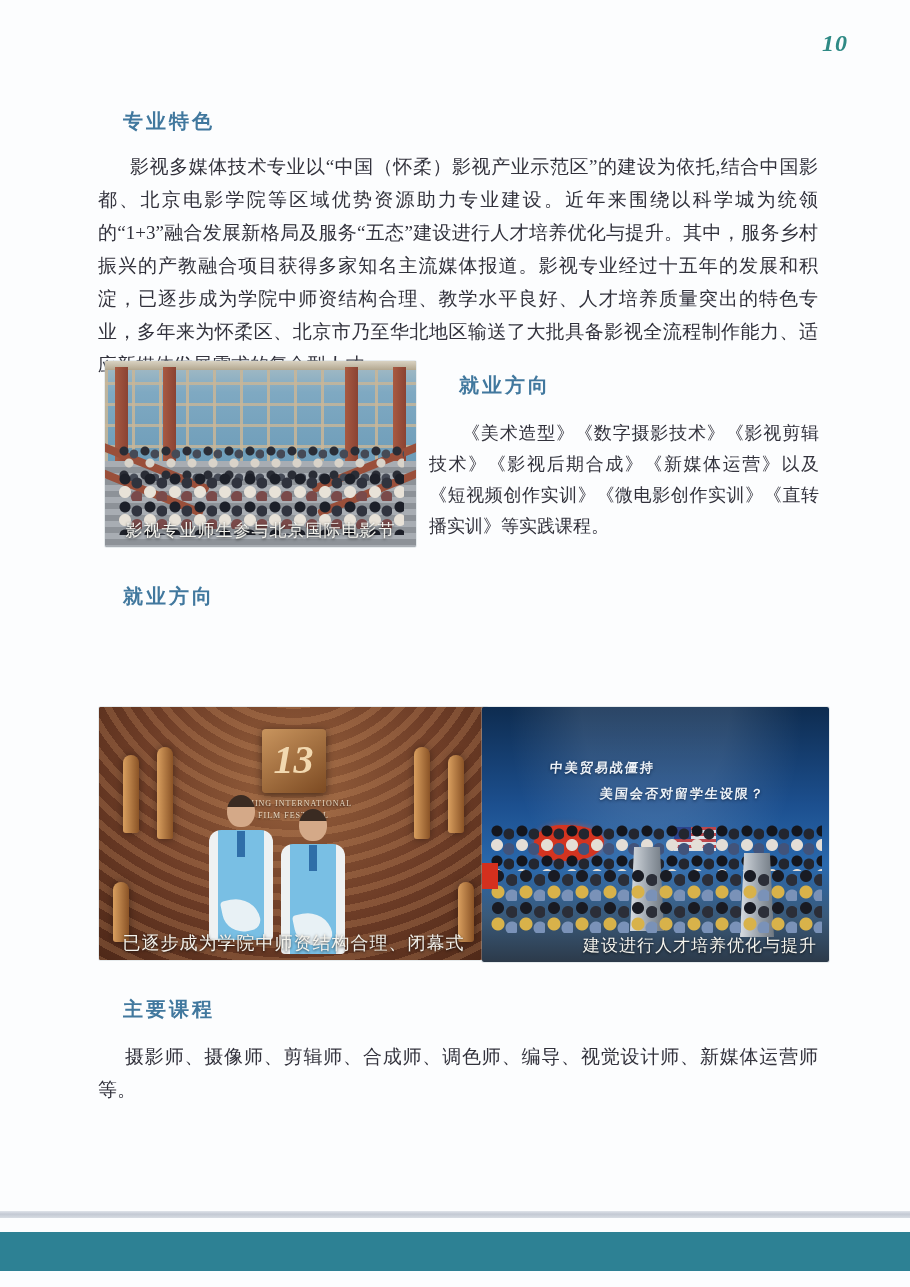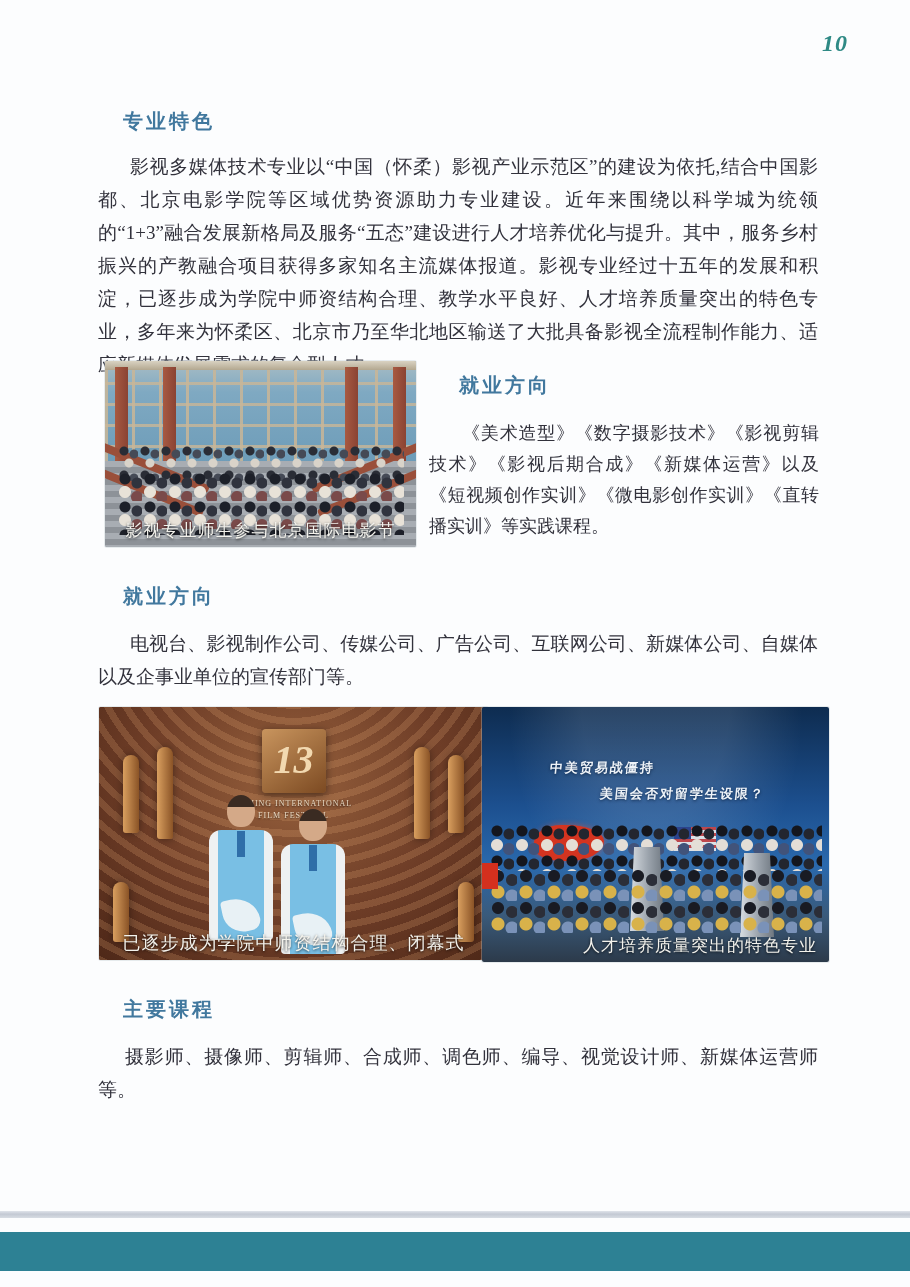--- a/index.html
+++ b/index.html
@@ -170,21 +170,20 @@
     <div class="p1-rail r2"></div>
     <div class="p1-crowd back"></div>
     <div class="p1-crowd front"></div>
     <div class="photo-caption">影视专业师生参与北京国际电影节</div>
   </div>
 
   <div class="sec-heading h-courses">就业方向</div>
   <div class="body-text t-courses">《美术造型》《数字摄影技术》《影视剪辑技术》《影视后期合成》《新媒体运营》以及《短视频创作实训》《微电影创作实训》《直转播实训》等实践课程。</div>
 
   <div class="sec-heading h-employment">就业方向</div>
-  <div class="body-text t-employment">电视台、影视制作公司、传媒公司、广告公司、互联网公司、新媒体公司、自媒体以及企事业单位的宣传部门等。</div>
 
   <div class="photo photo2">
     <div class="p2-base"></div>
     <div class="p2-statue p2-s1"></div>
     <div class="p2-statue p2-s2"></div>
     <div class="p2-statue p2-s3"></div>
     <div class="p2-statue p2-s4"></div>
     <div class="p2-statue p2-s5"></div>
     <div class="p2-statue p2-s6"></div>
     <div class="p2-logo">13</div>
@@ -207,21 +206,21 @@
     <div class="p3-base"></div>
     <div class="p3-text p3-t1">中美贸易战僵持</div>
     <div class="p3-text p3-t2">美国会否对留学生设限？</div>
     <div class="p3-map"></div>
     <div class="p3-flag"></div>
     <div class="p3-crowd back"></div>
     <div class="p3-podium p3-pod1"></div>
     <div class="p3-podium p3-pod2"></div>
     <div class="p3-crowd front"></div>
     <div class="p3-red"></div>
-    <div class="photo-caption p3-caption">人才培养质量突出的特色专业</div>
+    <div class="photo-caption p3-caption">建设进行人才培养优化与提升</div>
   </div>
 
   <div class="sec-heading h-jobs">主要课程</div>
   <div class="body-text t-jobs">摄影师、摄像师、剪辑师、合成师、调色师、编导、视觉设计师、新媒体运营师等。</div>
 
   <div class="footer-line"></div>
   <div class="footer-bar"></div>
 
 </div>
 

